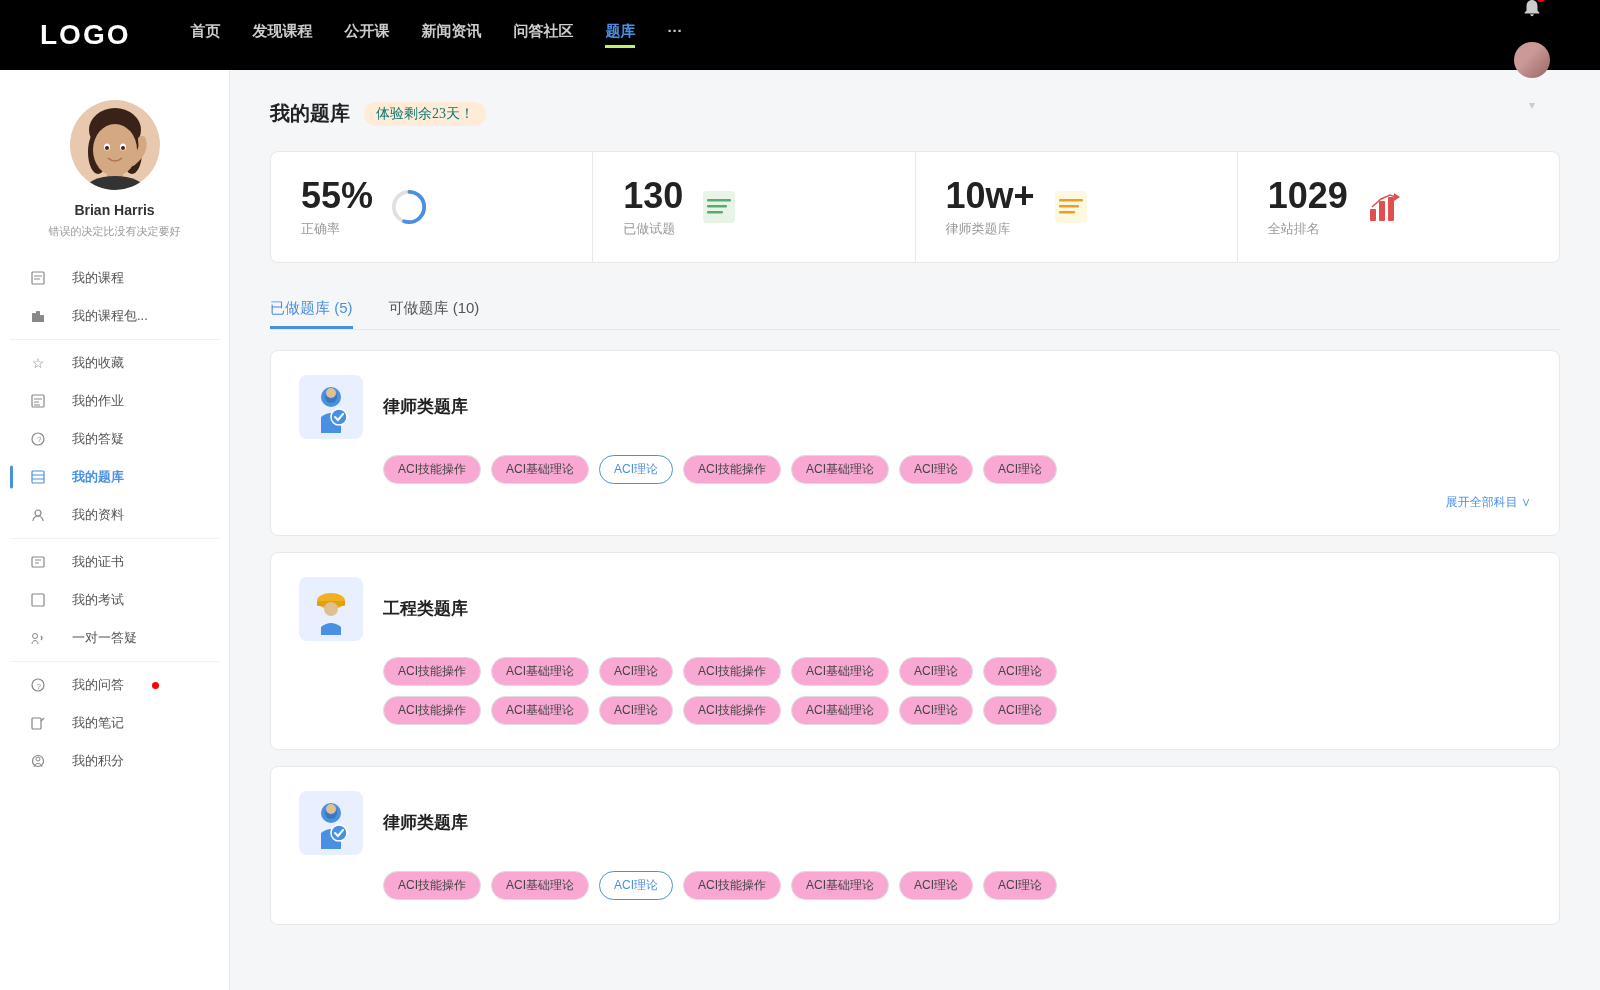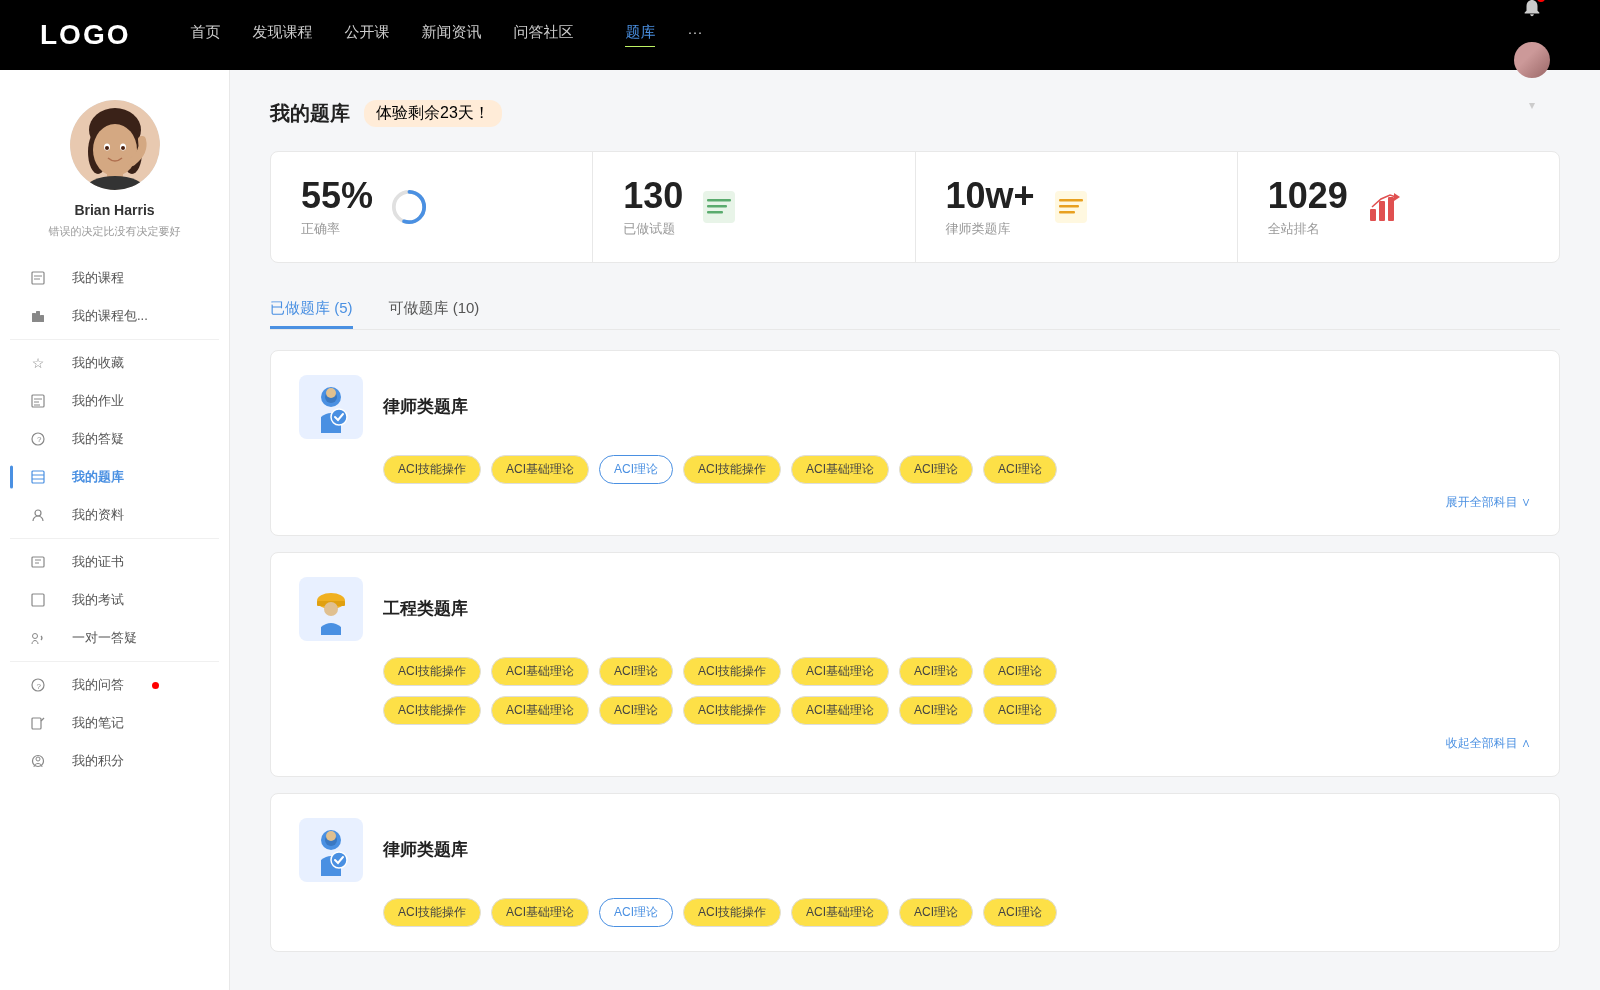--- a/index.html
+++ b/index.html
@@ -20,32 +20,32 @@
       color: #fff;
       font-size: 28px;
       font-weight: bold;
       letter-spacing: 2px;
       margin-right: 60px;
     }
     .nav-links {
       display: flex;
       gap: 32px;
       flex: 1;
+      font-weight: bold;
     }
     .nav-link {
       color: #ccc;
       font-size: 15px;
       cursor: pointer;
       text-decoration: none;
       padding-bottom: 4px;
     }
     .nav-link.active {
       color: #4a90e2;
-      border-bottom: 1px solid #bef264;
-      margin-left: 20px;
+      border-bottom: 3px solid #bef264;
     }
     .nav-right {
       display: flex;
       align-items: center;
       gap: 20px;
       flex-direction: column;
     }
     .nav-app-download {
       color: #ccc;
       font-size: 14px;
@@ -176,24 +176,25 @@
       gap: 14px;
       margin-bottom: 24px;
     }
     .page-title {
       font-size: 20px;
       font-weight: 600;
       color: #222;
     }
     .trial-badge {
       background: #ffecd8;
-      color: #000000;
-      font-size: 16px;
+      color: #0f766e;
+      font-size: 14px;
       padding: 3px 12px;
       border-radius: 12px;
+      font-family: Liberation Serif, serif;
     }
 
     
     .stats-row {
       display: flex;
       gap: 0;
       background: #fff;
       border-radius: 8px;
       margin-bottom: 28px;
       overflow: hidden;
@@ -280,21 +281,21 @@
       gap: 10px;
       margin-left: 84px;
     }
     .qbank-tag {
       font-size: 12px;
       padding: 5px 14px;
       border-radius: 20px;
       border: 1px solid #ddd;
       color: #444;
       cursor: pointer;
-      background: #fde047;
+      background: #f9a8d4;
     }
     .qbank-tag.active-tag {
       border-color: #4a90e2;
       color: #4a90e2;
       background: #fff;
     }
     .qbank-footer {
       display: flex;
       justify-content: flex-end;
       margin-top: 10px;
@@ -626,23 +627,20 @@
       </div>
       <div class="qbank-tags" style="margin-top:10px; margin-left:84px;">
         <span class="qbank-tag">ACI技能操作</span>
         <span class="qbank-tag">ACI基础理论</span>
         <span class="qbank-tag">ACI理论</span>
         <span class="qbank-tag">ACI技能操作</span>
         <span class="qbank-tag">ACI基础理论</span>
         <span class="qbank-tag">ACI理论</span>
         <span class="qbank-tag">ACI理论</span>
       </div>
-      <div class="qbank-footer">
-        <span>收起全部科目 ∧</span>
-      </div>
     </div>
 
     <div class="qbank-card">
       <div class="qbank-header">
         <div class="qbank-icon">
           <svg width="52" height="52" viewBox="0 0 52 52">
             <circle cx="26" cy="16" r="10" fill="#4a90e2"></circle>
             <circle cx="26" cy="16" r="6" fill="#3a78c2"></circle>
             <circle cx="26" cy="12" r="5" fill="#e0c090"></circle>
             <path d="M16 36 Q26 28 36 36 L36 52 L16 52 Z" fill="#4a90e2"></path>

